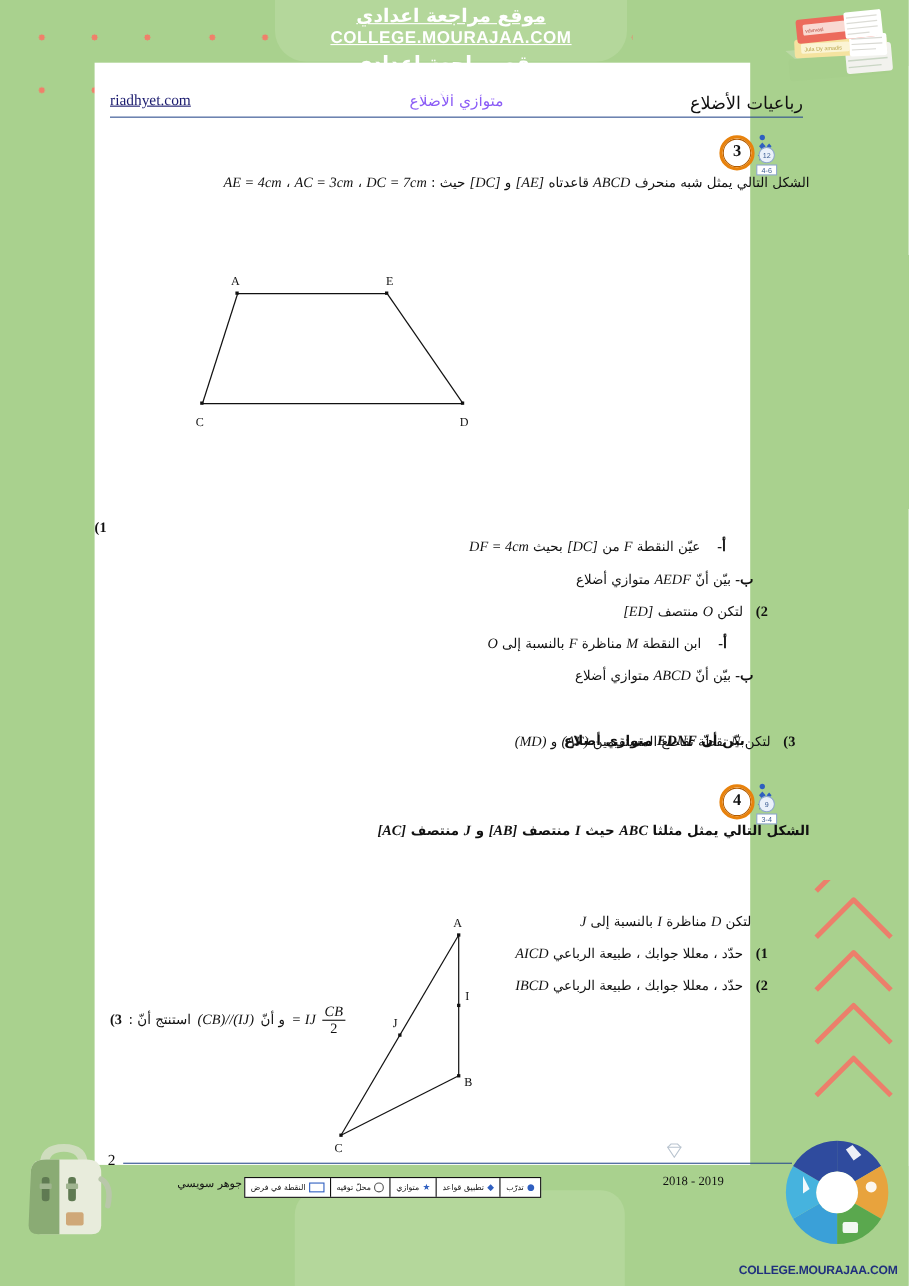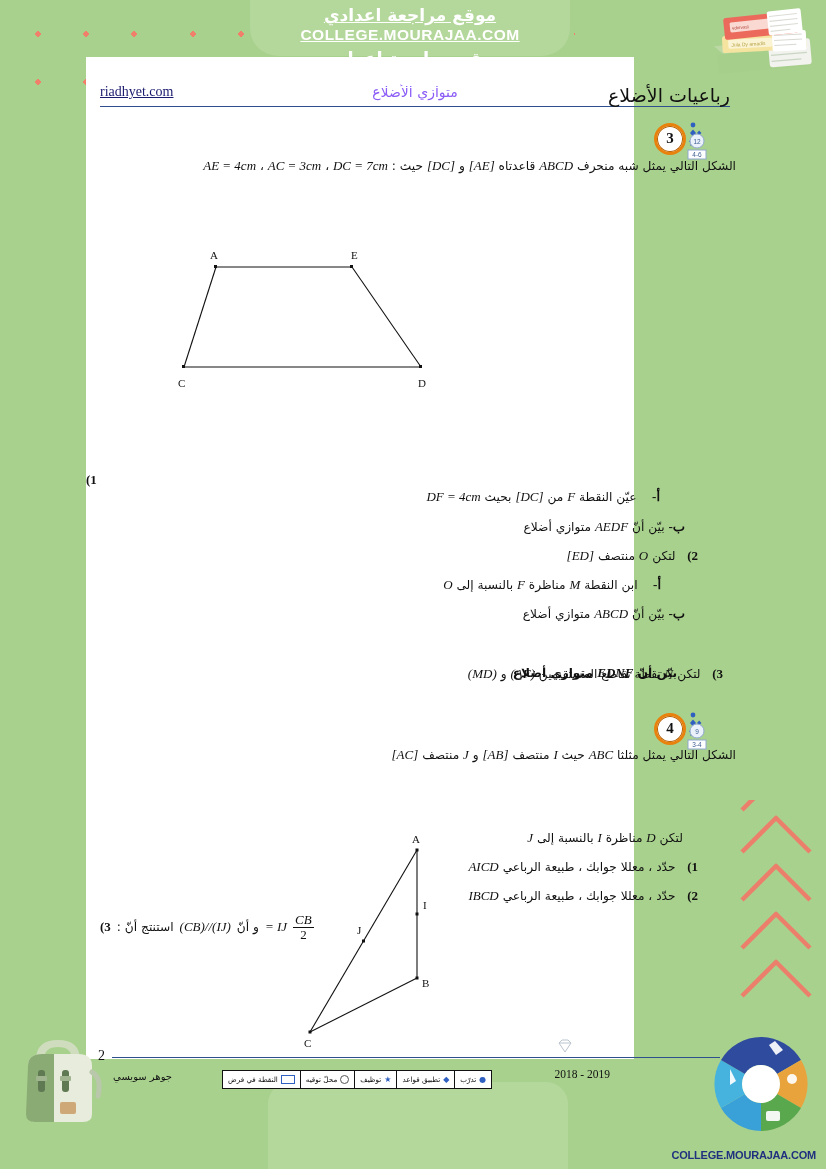--- a/index.html
+++ b/index.html
@@ -81,34 +81,34 @@
     letter-spacing:0.6px;text-decoration:underline;line-height:1.3;
   }
   .corner-url{
     position:absolute;right:10px;bottom:8px;z-index:6;
     font-family:"Liberation Sans", sans-serif;font-size:11px;font-weight:bold;
     color:#20307e;letter-spacing:-0.2px;
   }
 
   
   .page{
-    position:absolute;left:86px;top:57px;width:548px;height:1002px;
+    position:absolute;left:86px;top:57px;width:596px;height:1002px;
     background:#ffffff;z-index:4;
   }
 
   
   .doc-header{
     position:absolute;left:14px;top:27px;width:630px;height:22px;
     border-bottom:1.4px solid #2f4f8f;
   }
   .hdr-left{position:absolute;left:0;top:0;font-size:14px;color:#1a1a6e;
     text-decoration:underline;font-family:"Liberation Serif", serif;}
   .hdr-center{position:absolute;left:0;right:0;top:0;text-align:center;
     font-size:14px;color:#8b5cf6;font-family:"DejaVu Sans", sans-serif;direction:rtl;}
-  .hdr-right{position:absolute;right:0;top:0;font-size:19px;color:#111;
+  .hdr-right{position:absolute;right:0;top:0;font-size:16px;color:#111;
     font-family:"DejaVu Sans", sans-serif;direction:rtl;}
 
   
   .ex-badge{position:absolute;width:26px;height:26px;border-radius:50%;
     background:#ffffff;border:3px solid #e8820c;
     box-shadow:0 0 0 1px #b35c00 inset;
     font-family:"Liberation Serif", serif;font-weight:bold;font-size:15px;
     color:#111;text-align:center;line-height:24px;}
   .badge-deco{position:absolute;width:16px;height:30px;}
   .badge-small{position:absolute;width:22px;height:28px;}
@@ -328,21 +328,21 @@
     <path d="M11 12 l2.2 -2.5 l2.2 2.5 l-2.2 2.5 z" fill="#2f5fc0"></path>
     <path d="M7 17 l1.3 2.6 l2.9 .4 l-2.1 2 l.5 2.9 l-2.6 -1.4 l-2.6 1.4 l.5 -2.9 l-2.1 -2 l2.9 -.4 z" fill="#2f5fc0"></path>
   </svg>
   <svg class="badge-small" style="left:600px;top:666px;" viewBox="0 0 22 28">
     <circle cx="11" cy="8" r="7" fill="#eaf1fa" stroke="#8fa8cd" stroke-width="1"></circle>
     <text x="11" y="11" text-anchor="middle" font-size="6.5" fill="#3f6094" font-family="Liberation Sans, sans-serif">9</text>
     <rect x="2" y="17" width="18" height="9" fill="#ffffff" stroke="#8fa8cd" stroke-width="1"></rect>
     <text x="11" y="24" text-anchor="middle" font-size="6.5" fill="#3f6094" font-family="Liberation Sans, sans-serif">3-4</text>
   </svg>
 
-  <div class="ar line" style="left:14px;top:688px;width:636px;">
+  <div class="ar line" style="left:14px;top:688px;width:636px;font-weight:bold;">
     <span>الشكل التالي يمثل مثلثا</span>
     <span class="mathit">ABC</span>
     <span>حيث</span>
     <span class="mathit">I</span>
     <span>منتصف</span>
     <span class="mathit">[AB]</span>
     <span>و</span>
     <span class="mathit">J</span>
     <span>منتصف</span>
     <span class="mathit">[AC]</span>
@@ -414,21 +414,21 @@
     <div class="legend-cell">
       <span class="lg-sym">●</span>
       <span>تدرّب</span>
     </div>
     <div class="legend-cell">
       <span class="lg-sym">◆</span>
       <span>تطبيق قواعد</span>
     </div>
     <div class="legend-cell">
       <span class="lg-sym">★</span>
-      <span>توظيف</span>
+      <span>متوازي</span>
     </div>
     <div class="legend-cell">
       <span class="sym-ci"></span>
       <span>محلّ توقيه</span>
     </div>
     <div class="legend-cell">
       <span class="sym-sq"></span>
       <span>النقطة في فرض</span>
     </div>
   </div>

